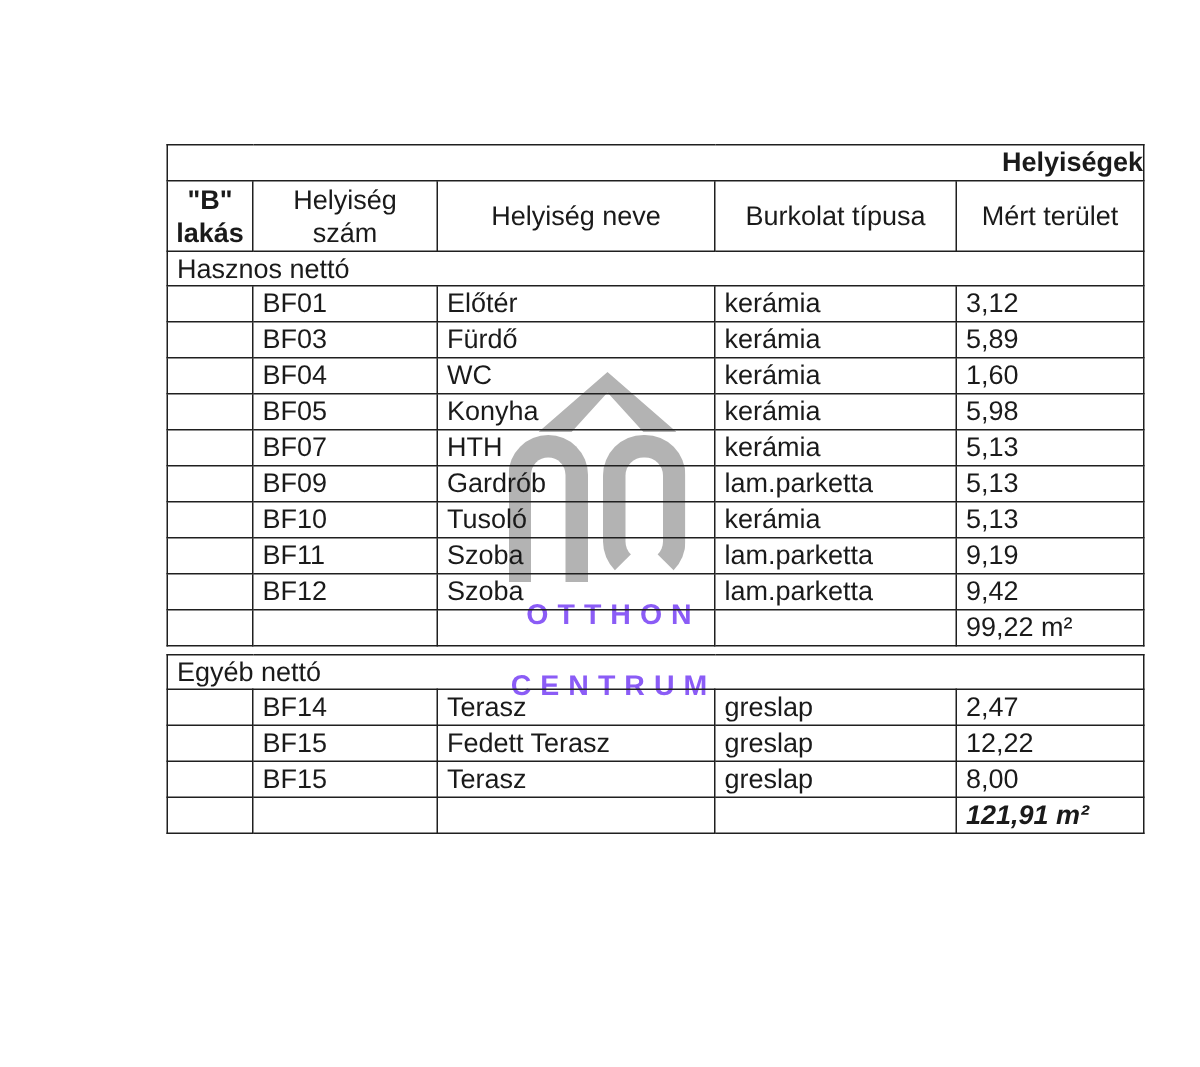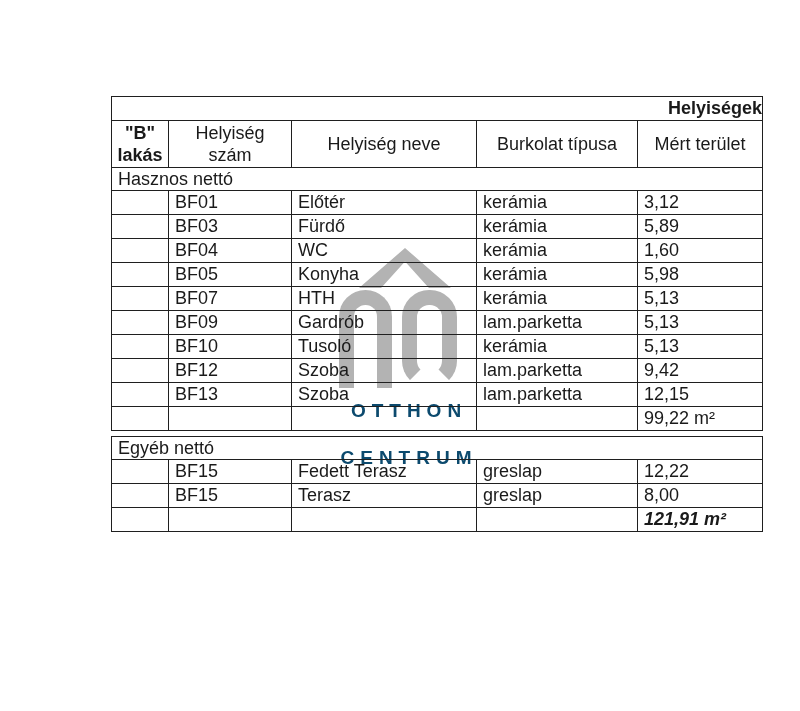--- a/index.html
+++ b/index.html
@@ -54,21 +54,21 @@
   }
   .wm-text {
     position: absolute;
     left: 330px;
     width: 152px;
     text-align: center;
     font-size: 19px;
     font-weight: 700;
     letter-spacing: 6px;
     text-indent: 6px;
-    color: #0c4a6e;
+    color: #8b5cf6;
     white-space: nowrap;
   }
   .wm-line1 { top: 400px; }
   .wm-line2 { top: 447px; }
 
   
   .sheet {
     position: absolute;
     left: 111px;
     top: 96px;
@@ -212,31 +212,31 @@
         </tr>
         <tr class="data-row">
           <td></td>
           <td>BF10</td>
           <td>Tusoló</td>
           <td>kerámia</td>
           <td>5,13</td>
         </tr>
         <tr class="data-row">
           <td></td>
+          <td>BF11</td>
+          <td>Szoba</td>
+          <td>lam.parketta</td>
+          <td>9,19</td>
+        </tr>
+        <tr class="data-row">
+          <td></td>
           <td>BF12</td>
           <td>Szoba</td>
           <td>lam.parketta</td>
           <td>9,42</td>
-        </tr>
-        <tr class="data-row">
-          <td></td>
-          <td>BF13</td>
-          <td>Szoba</td>
-          <td>lam.parketta</td>
-          <td>12,15</td>
         </tr>
       </tbody>
     <tbody>
       <tr class="subtotal-row">
         <td></td>
         <td></td>
         <td></td>
         <td></td>
         <td class="area-cell">99,22 m²</td>
       </tr>
@@ -252,20 +252,27 @@
         <col class="c-area">
     </colgroup>
     <tbody>
       <tr class="section-row">
         <td colspan="5">Egyéb nettó</td>
       </tr>
     </tbody>
     <tbody>
         <tr class="data-row">
           <td></td>
+          <td>BF14</td>
+          <td>Terasz</td>
+          <td>greslap</td>
+          <td>2,47</td>
+        </tr>
+        <tr class="data-row">
+          <td></td>
           <td>BF15</td>
           <td>Fedett Terasz</td>
           <td>greslap</td>
           <td>12,22</td>
         </tr>
         <tr class="data-row">
           <td></td>
           <td>BF15</td>
           <td>Terasz</td>
           <td>greslap</td>

